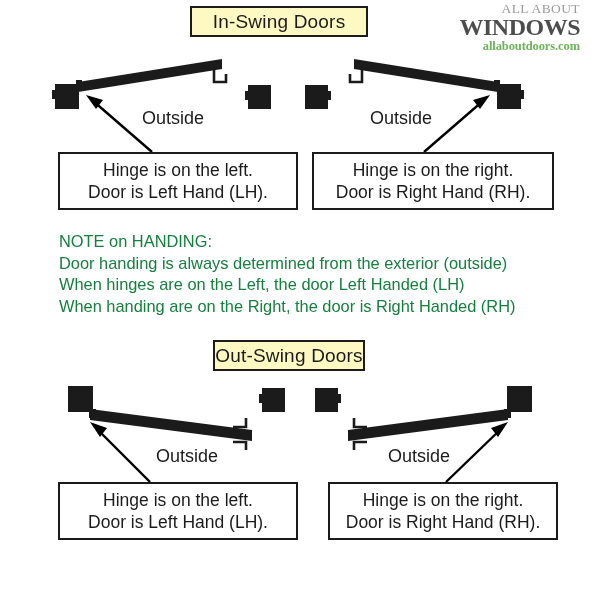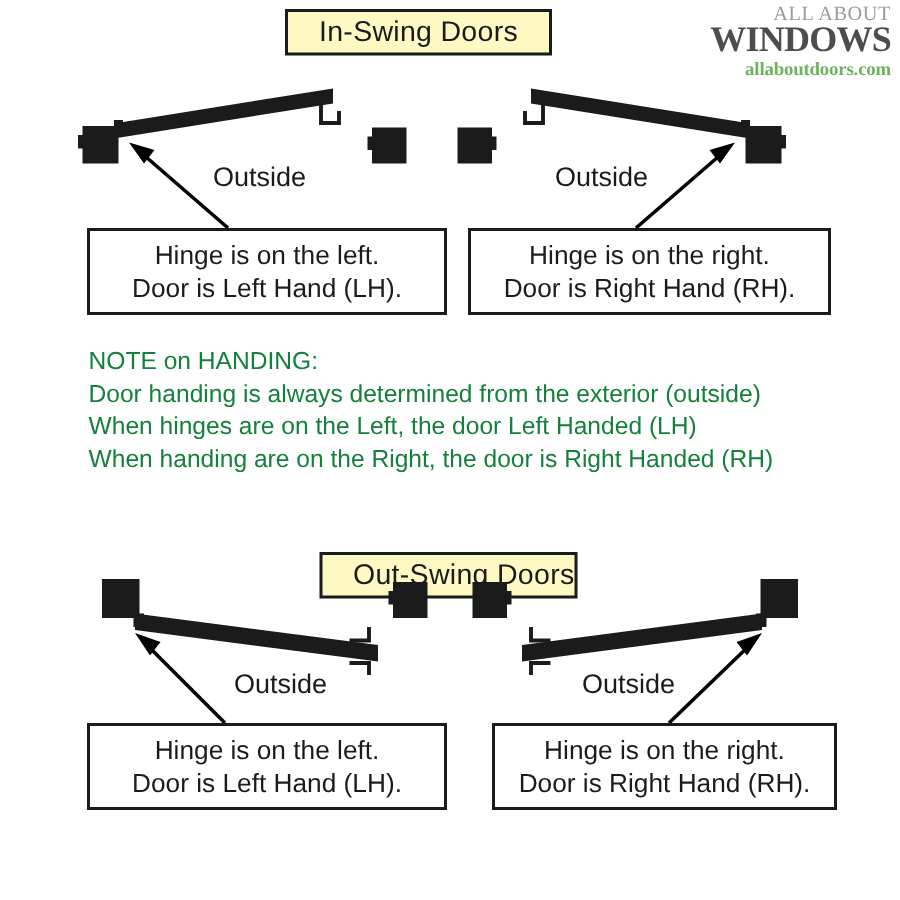--- a/index.html
+++ b/index.html
@@ -22,21 +22,21 @@
     background: #fef9c3;
     display: flex;
     align-items: center;
     justify-content: center;
     color: #1b1b1b;
     font-size: 19px;
     letter-spacing: 0.2px;
     box-sizing: border-box;
   }
   #title-inswing  { left: 190px; top: 6px;   width: 178px; height: 31px; }
-  #title-outswing { left: 213px; top: 368px; width: 172px; height: 31px; justify-content: flex-end; }
+  #title-outswing { left: 213px; top: 340px; width: 152px; height: 31px; }
 
   
   .callout {
     position: absolute;
     border: 2px solid #1b1b1b;
     background: #ffffff;
     box-sizing: border-box;
     display: flex;
     flex-direction: column;
     align-items: center;
@@ -72,21 +72,21 @@
     color: #15803d;
     font-size: 16.4px;
     line-height: 21.5px;
     white-space: nowrap;
   }
   #note .note-line { display: block; }
 
   
   #logo {
     position: absolute;
-    right: 6px;
+    right: 20px;
     top: 2px;
     width: 152px;
     text-align: right;
     font-family: "Liberation Serif", serif;
     line-height: 1;
   }
   #logo .lg-allabout {
     display: block;
     color: #9a9a9a;
     font-size: 13.5px;

